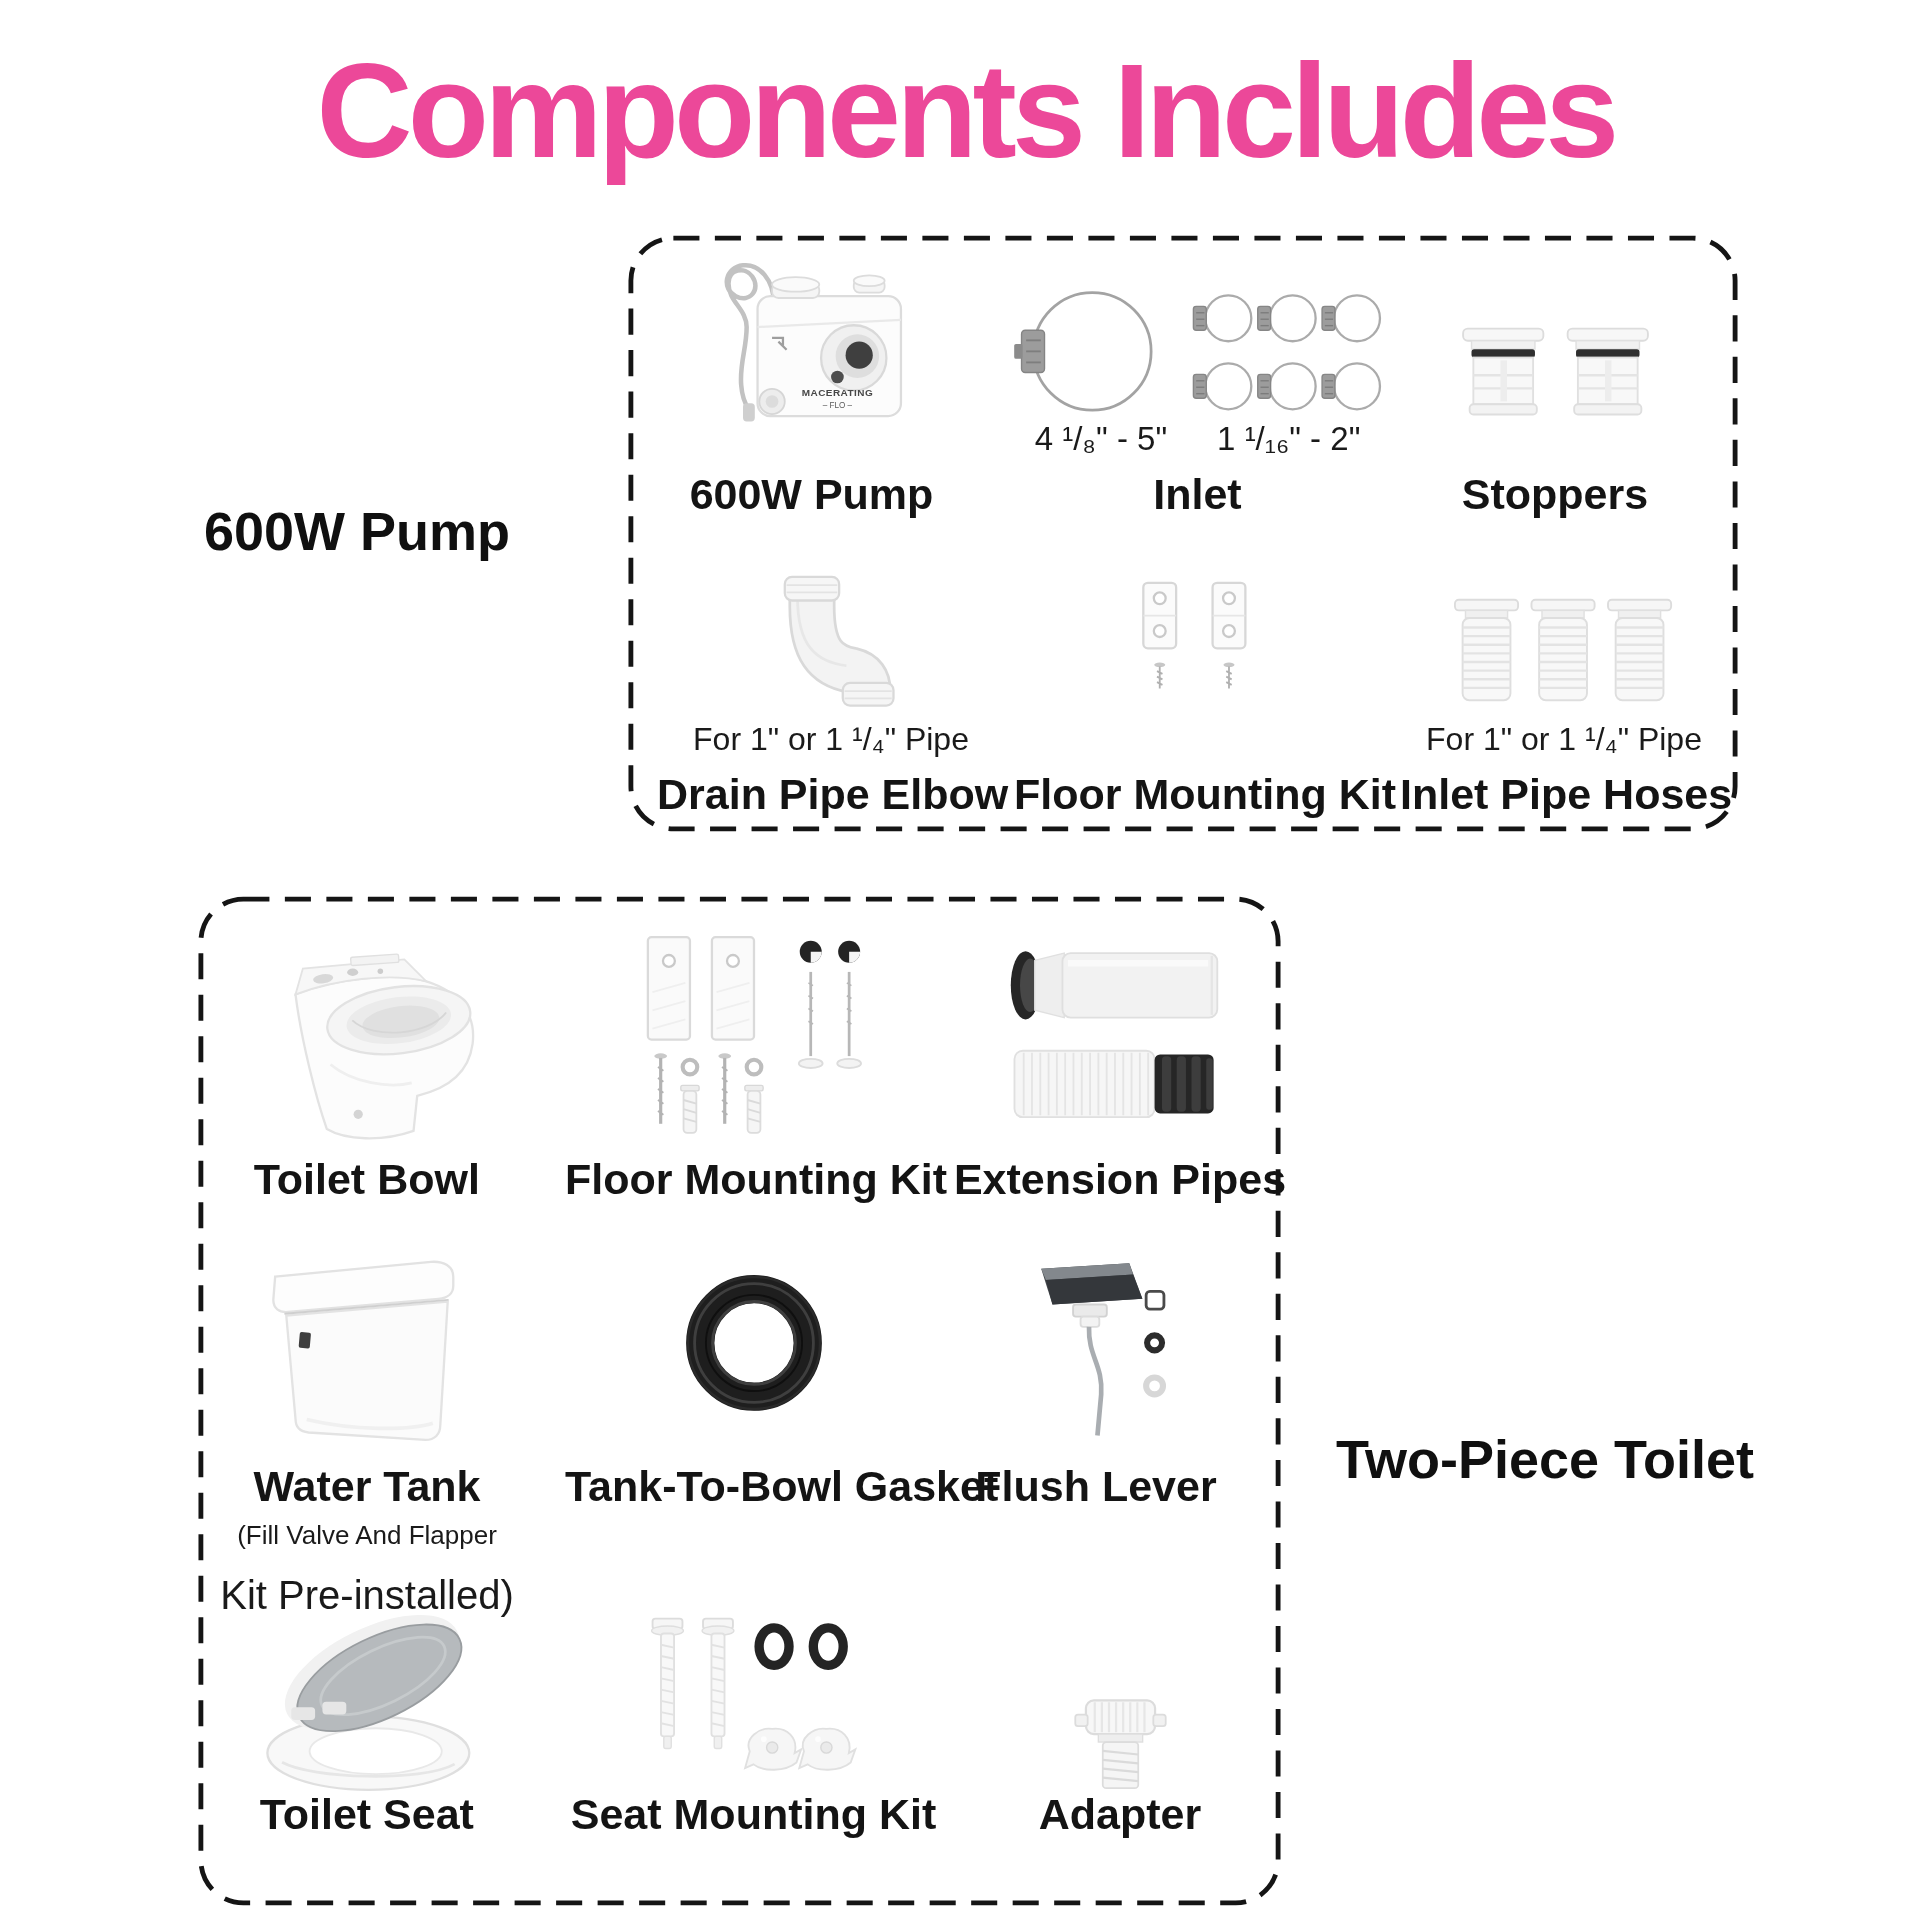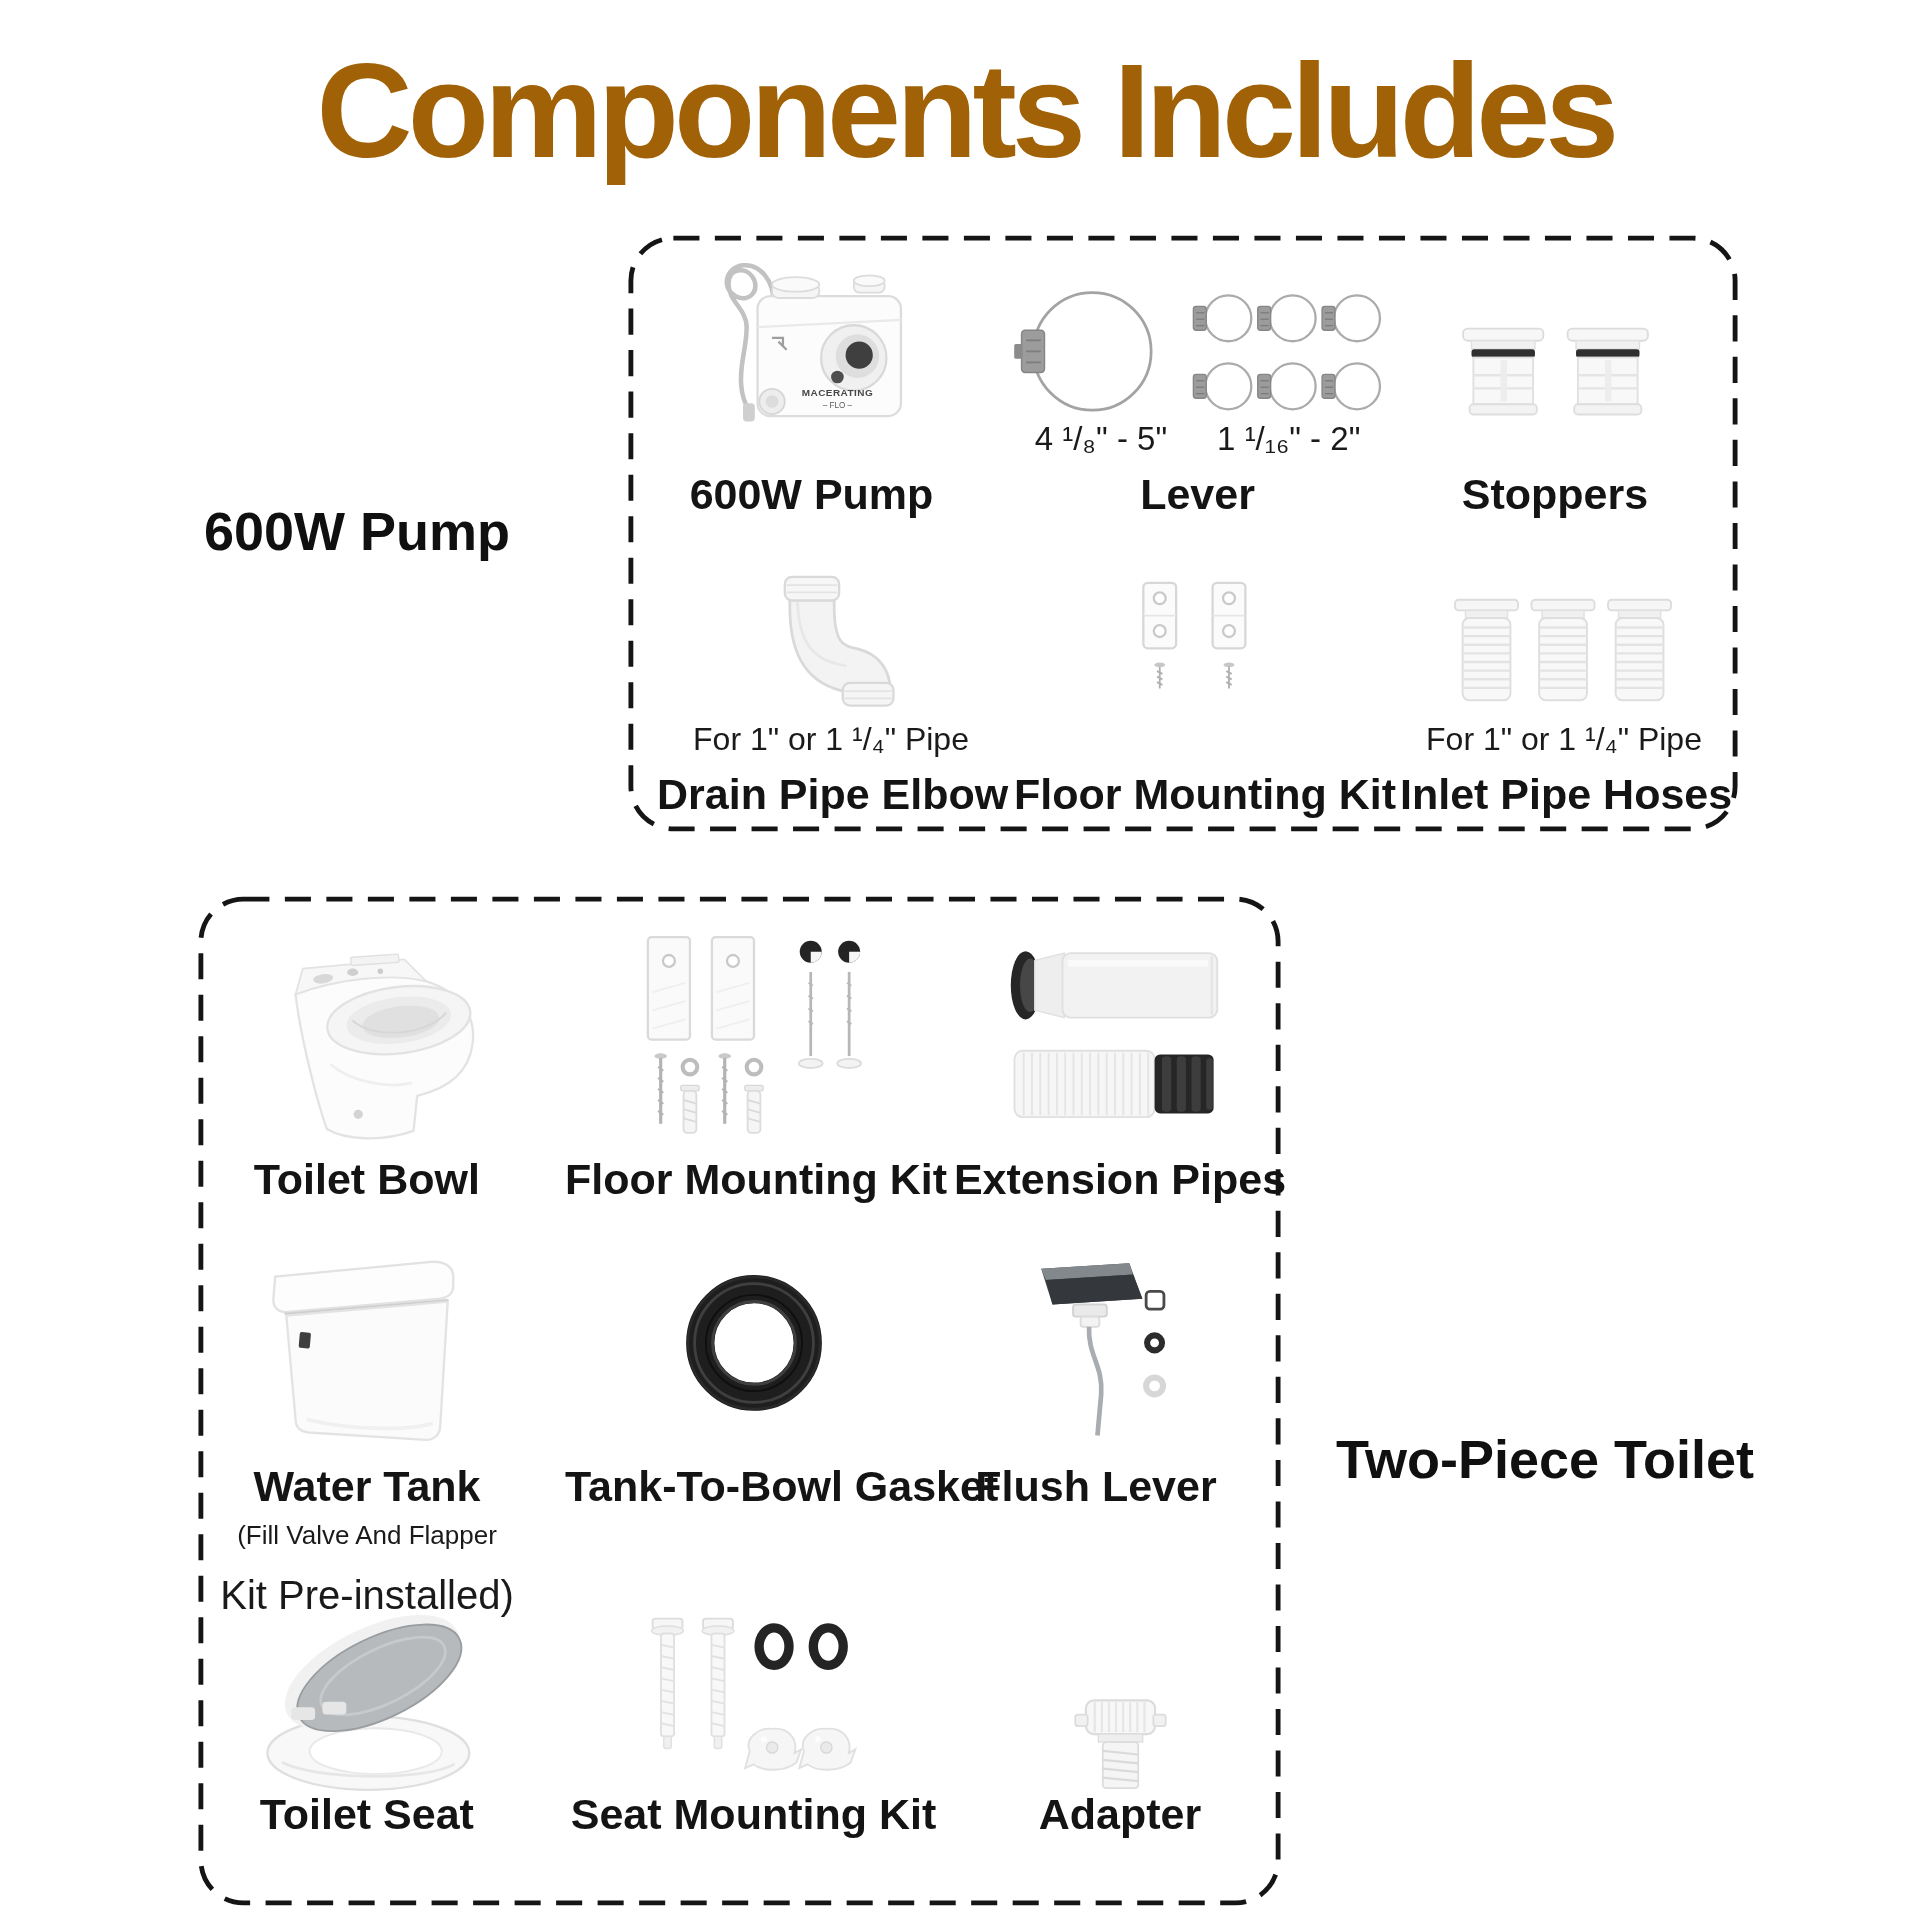--- a/index.html
+++ b/index.html
@@ -1,19 +1,19 @@
 <!DOCTYPE html>
 <html><head>
 <meta charset="utf-8">
 <style>
   html,body{margin:0;padding:0;background:#ffffff;}
   .canvas{position:relative;width:1931px;height:1931px;background:#ffffff;overflow:hidden;
           font-family:"Liberation Sans",sans-serif;color:#111;}
   .title{position:absolute;top:35px;left:0;width:100%;text-align:center;
-         font-size:133px;font-weight:800;letter-spacing:-4.8px;color:#a16207;white-space:nowrap;}
+         font-size:133px;font-weight:800;letter-spacing:-4.8px;color:#ec4899;white-space:nowrap;}
   .side-label{position:absolute;font-size:54px;font-weight:700;text-align:center;
               white-space:nowrap;color:#101010;}
   #pump-side{left:164px;top:500px;width:386px;}
   #toilet-side{left:1294px;top:1428px;width:502px;}
   .box{position:absolute;}
   #box-pump{left:628px;top:235px;width:1110px;height:597px;}
   #box-toilet{left:198px;top:896px;width:1083px;height:1010px;}
   .box-border{position:absolute;left:0;top:0;width:100%;height:100%;}
   .cell{position:absolute;top:0;height:100%;}
   .art{position:absolute;left:0;width:100%;display:flex;justify-content:center;align-items:flex-end;}
@@ -105,21 +105,21 @@
             <use href="#sc" x="383" y="48"></use>
           <use href="#sc" x="243" y="122"></use>
             <use href="#sc" x="313" y="122"></use>
             <use href="#sc" x="383" y="122"></use>
         </svg>
       </div>
       <div class="sizes">
         <span>4 ¹/₈" - 5"</span>
         <span>1 ¹/₁₆" - 2"</span>
       </div>
-      <div class="label">Lever</div>
+      <div class="label">Inlet</div>
     </div>
 
     <div class="cell b1r1" style="left:782px;width:290px;">
       <div class="art" style="height:169px;">
         <svg viewBox="0 0 210 105" width="197" height="98">
           <defs>
             <g id="stp">
               <rect x="0" y="6" width="86" height="13" rx="5" fill="#f7f7f7" stroke="#dcdcdc" stroke-width="2"></rect>
               <rect x="9" y="19" width="68" height="9" fill="#f1f1f1" stroke="#e0e0e0" stroke-width="1.5"></rect>
               <rect x="9" y="28" width="68" height="9" rx="3" fill="#2f2f2f"></rect>

